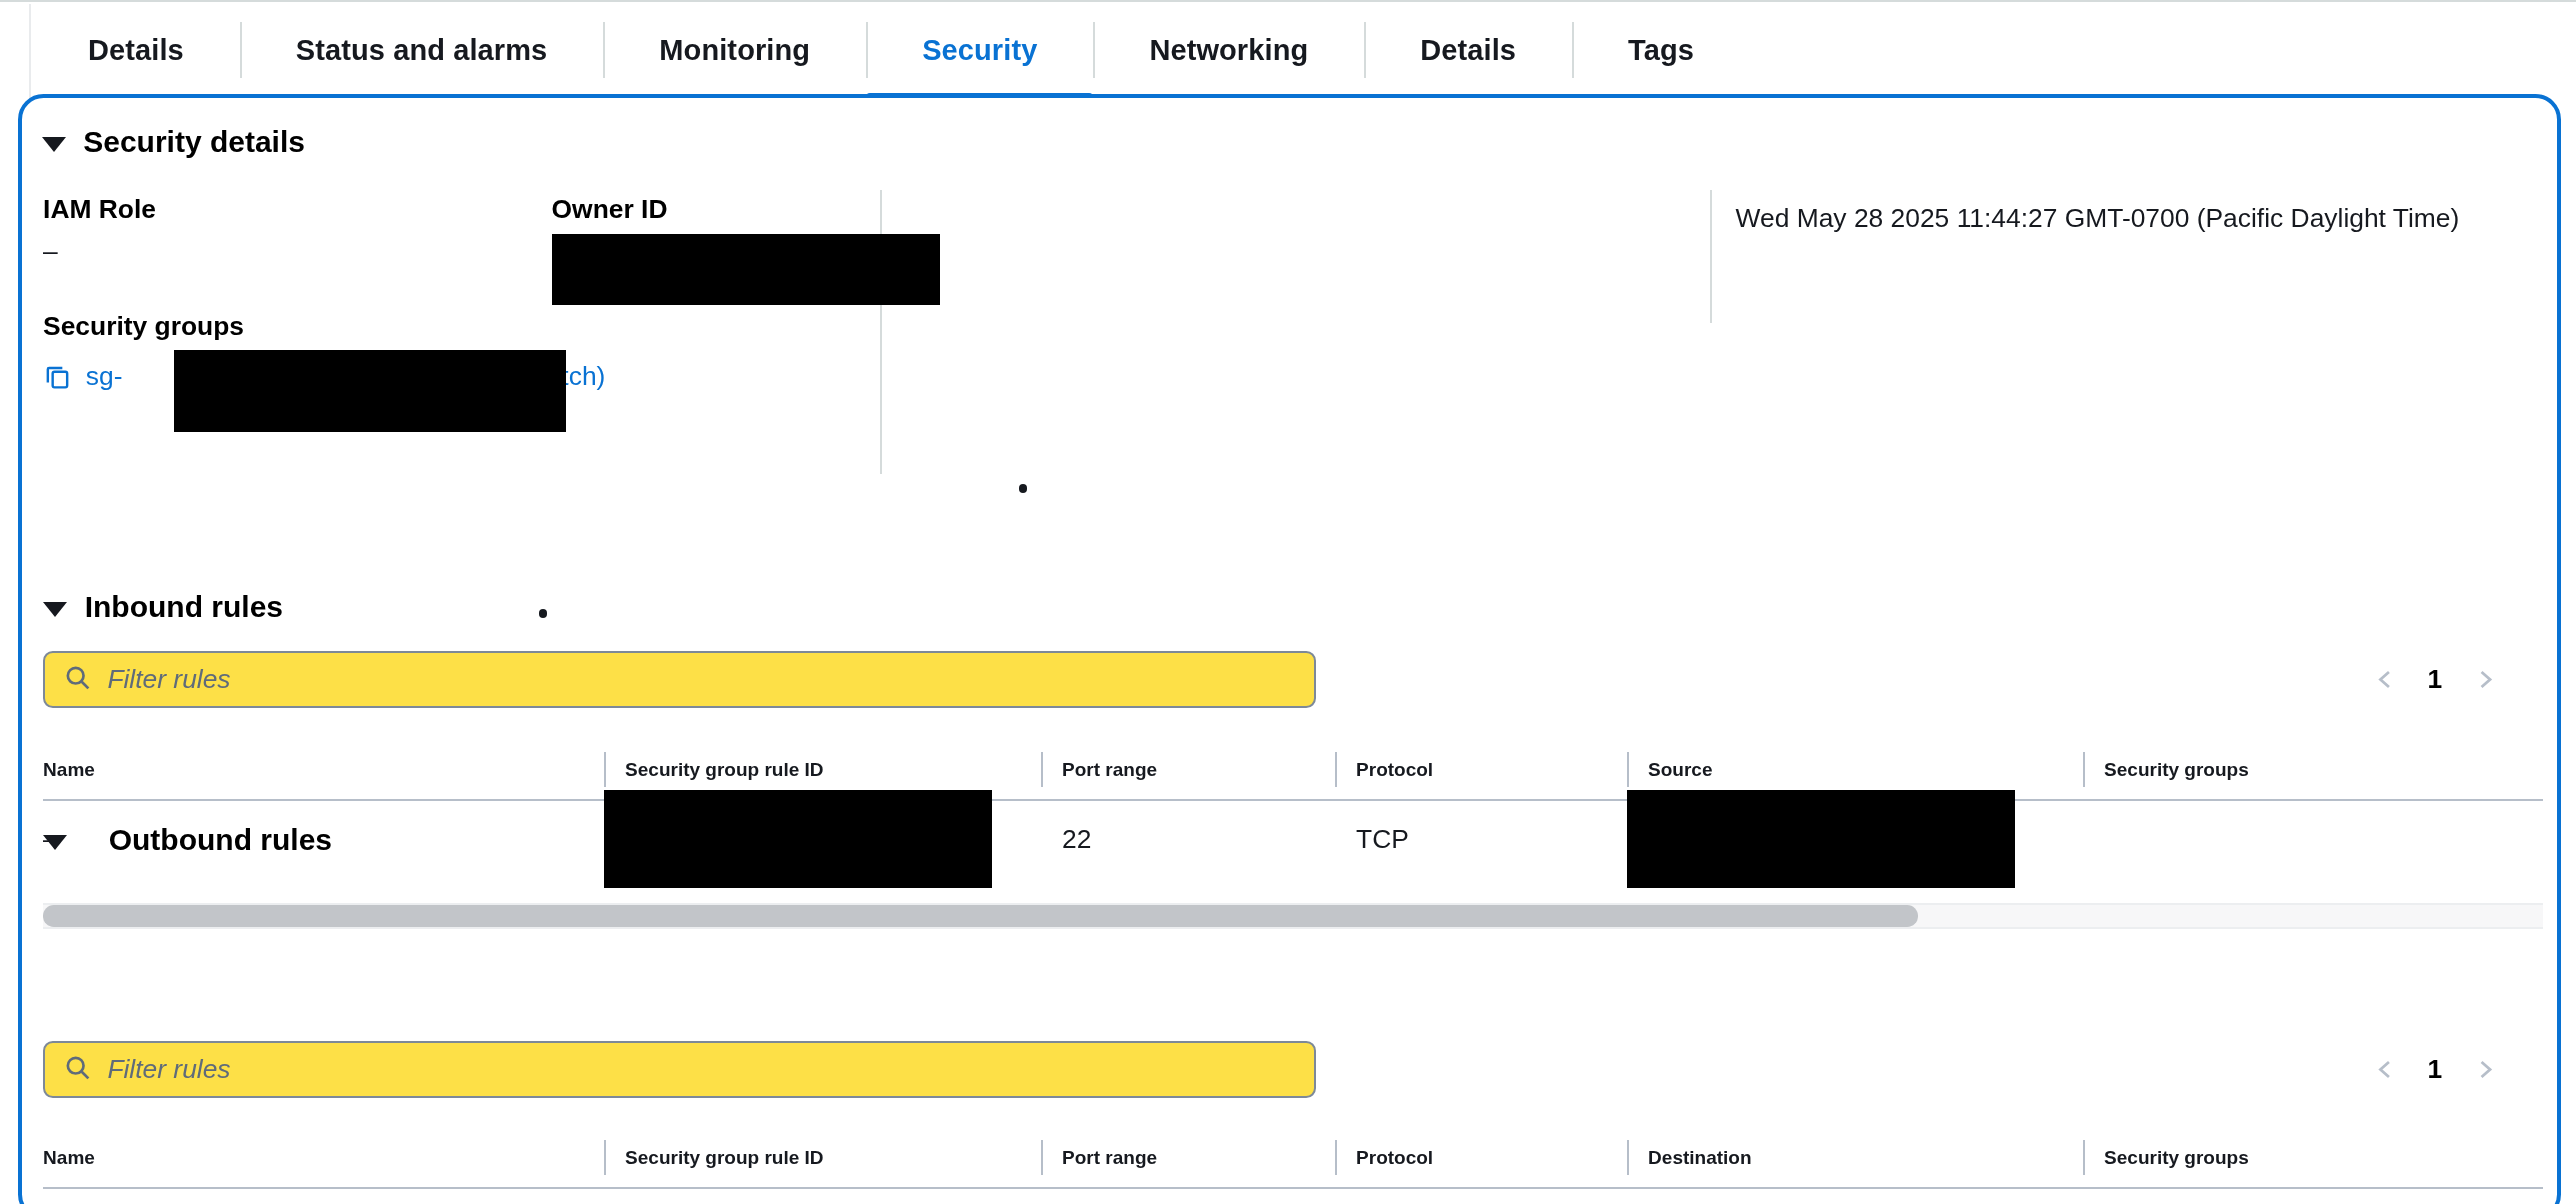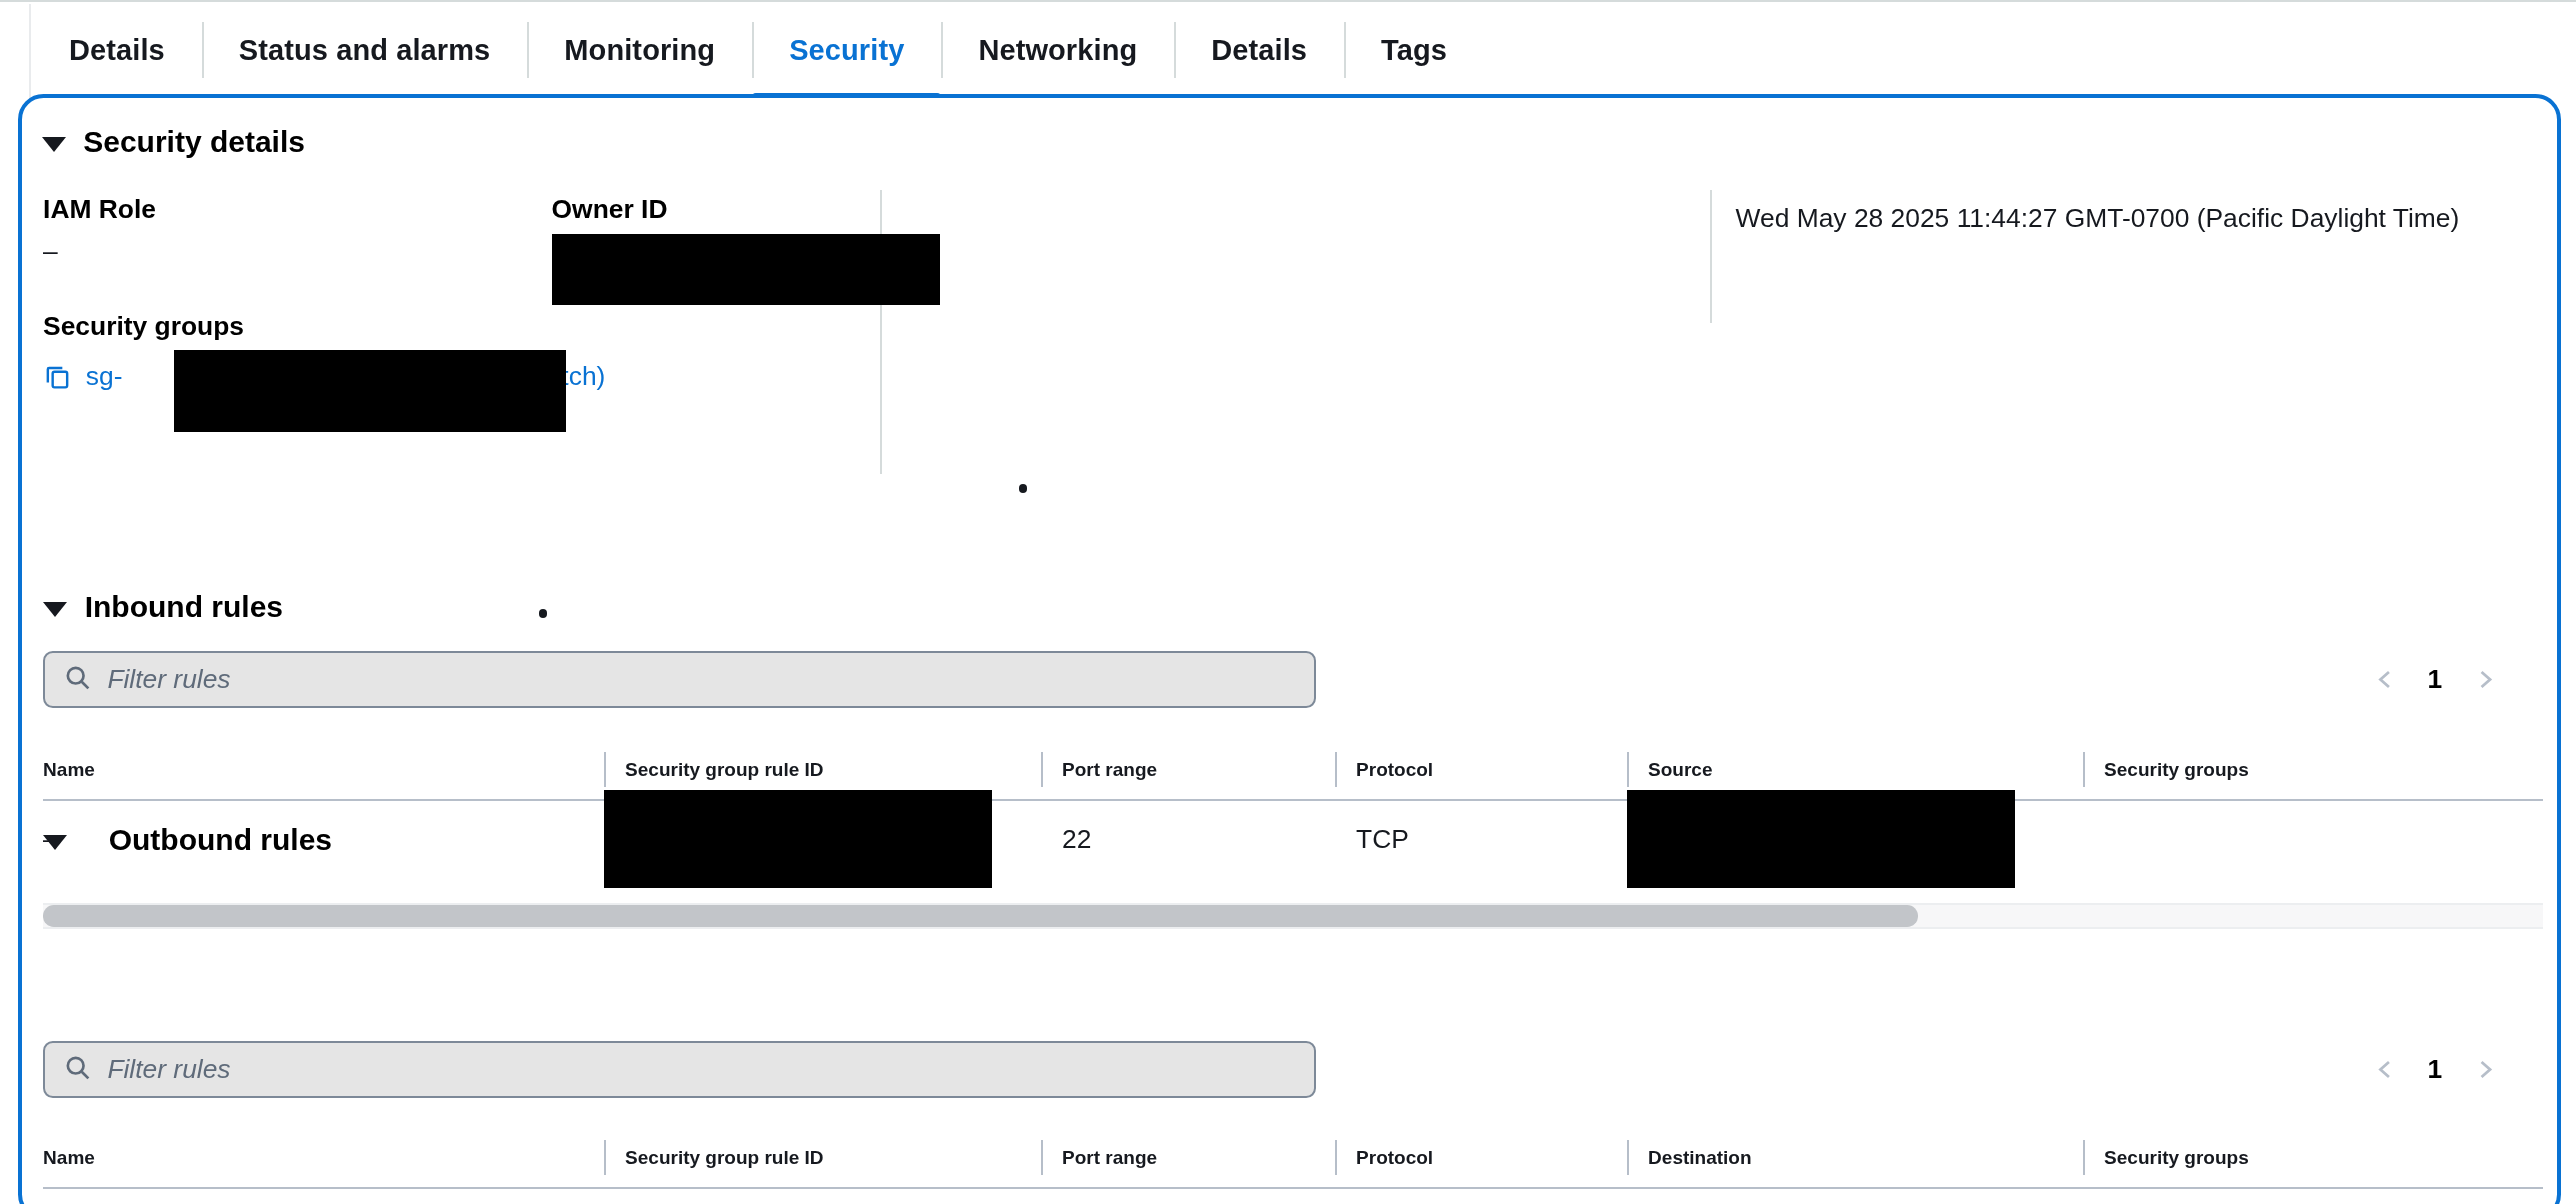--- a/index.html
+++ b/index.html
@@ -23,21 +23,21 @@
     align-items: stretch;
   }
   .tabbar-left-edge {
     position: absolute; left: 29px; top: 2px; width: 2px; height: 96px;
     background: #e9ebed;
   }
   .tabs { display: flex; align-items: stretch; margin-left: 32px; }
   .tab {
     position: relative;
     display: flex; align-items: center;
-    padding: 0 37px;
+    padding: 0 56px;
     font-size: 29px;
     font-weight: bold;
     color: #16191f;
     letter-spacing: 0.1px;
     cursor: pointer;
     white-space: nowrap;
   }
   .tab + .tab::before {
     content: "";
     position: absolute; left: 0; top: 19.6px; bottom: 19.6px;
@@ -96,21 +96,21 @@
     position: relative;
   }
   .copy-icon { margin-right: 13.7px; display: inline-flex; }
 
   
   .filter-box {
     position: absolute;
     height: 57px;
     border: 2px solid #7d8998;
     border-radius: 9.8px;
-    background: #e5e5e5;
+    background: #fde047;
     display: flex; align-items: center;
     padding: 0 17.6px;
     cursor: text;
   }
   .filter-placeholder {
     font-size: 26.4px; font-style: italic; color: #5f6b7a;
     margin-left: 15.7px;
   }
 
   

